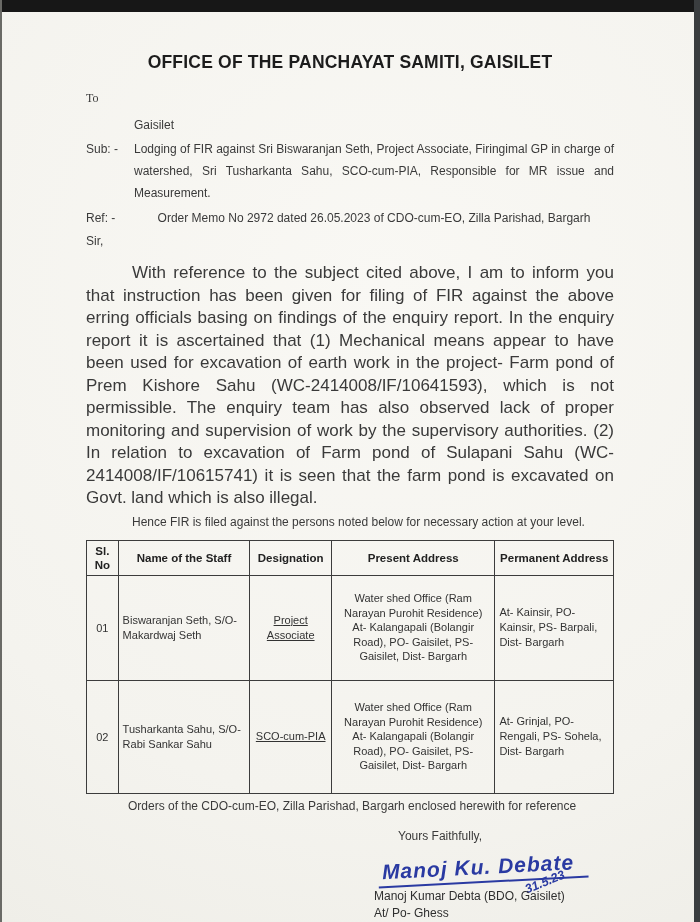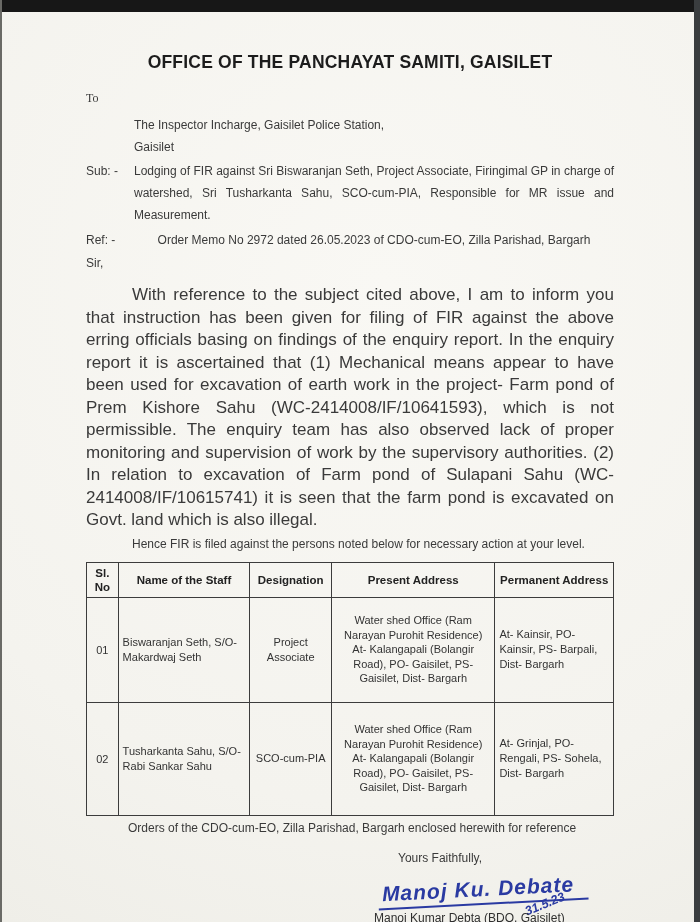--- a/index.html
+++ b/index.html
@@ -80,21 +80,21 @@
     border:1.6px solid #3c3c3c;
     padding:3px 4px;
     vertical-align:middle;
   }
   table.staff th{font-size:11.5px;color:#222;line-height:14px;}
   td.c-sl{text-align:center;width:6%;}
   th.c-sl{width:6%;}
   th.c-name{width:25%;}
   td.c-name{text-align:left;padding-left:7px;line-height:15px;}
   th.c-desg{width:15.5%;text-align:center;}
-  td.c-desg{text-align:center;line-height:15px;}
+  td.c-desg{text-align:center;line-height:15px;text-decoration:underline;}
   th.c-pres{width:31%;}
   td.c-pres{text-align:center;line-height:14.5px;}
   th.c-perm{width:22.5%;}
   td.c-perm{text-align:left;line-height:15px;}
   tr.r1 td{height:98px;}
   tr.r2 td{height:106px;}
   .enclosure{font-size:12px;margin:5px 0 16px 42px;}
   .closing{font-size:12px;margin:16px 0 0 312px;}
   .sig-area{position:relative;height:118px;margin-top:6px;}
   .sig-script{
@@ -126,21 +126,20 @@
 <div class="scan-rightbar"></div>
 
 <div class="page">
   <div class="content">
 
     <h1 class="title">OFFICE OF THE PANCHAYAT SAMITI, GAISILET</h1>
 
 
     <div class="to-label">To</div>
     <div class="recipient">
-      <div>The Inspector Incharge, Gaisilet Police Station,</div>
       <div>Gaisilet</div>
     </div>
 
     <div class="hang">
       <span class="lbl">Sub: -</span>
       <span class="txt">Lodging of FIR against Sri Biswaranjan Seth, Project Associate, Firingimal GP in charge of watershed, Sri Tusharkanta Sahu, SCO-cum-PIA, Responsible for MR issue and Measurement.</span>
     </div>
 
     <div class="hang ref-row">
       <span class="lbl">Ref: -</span>

